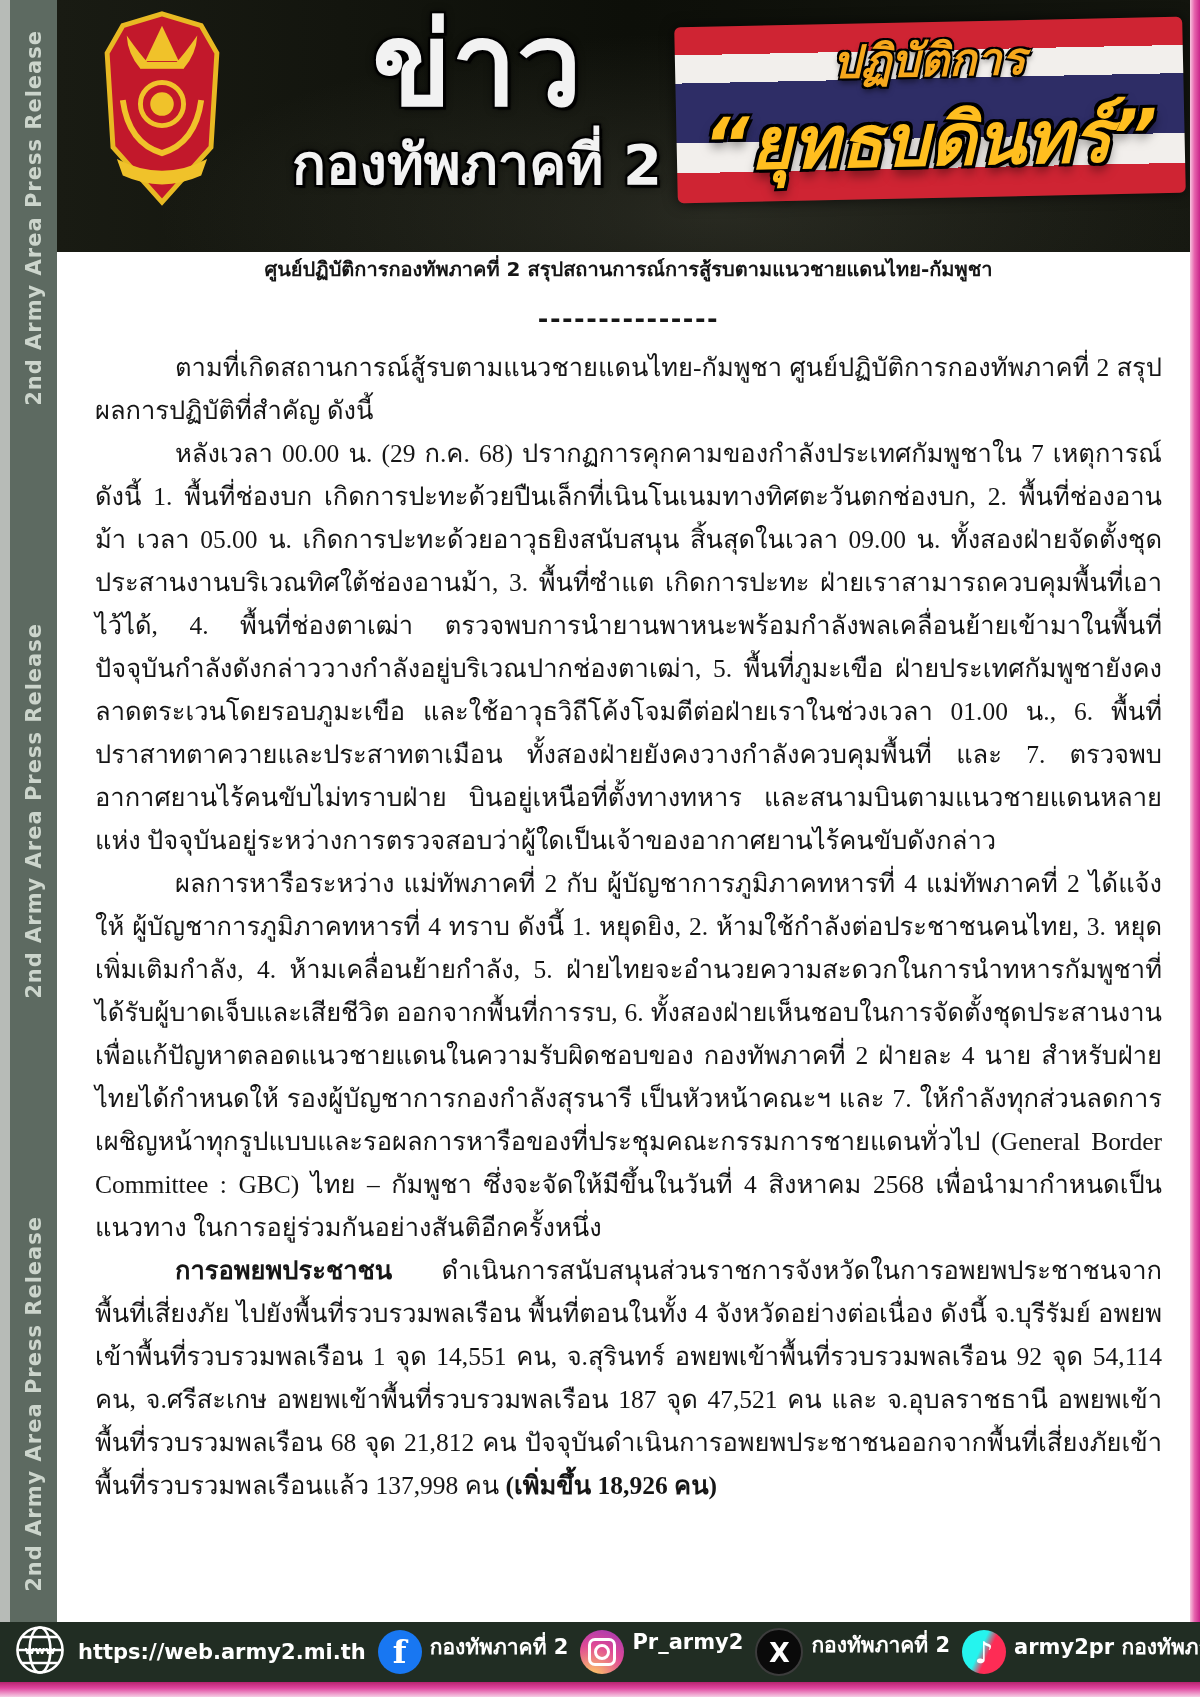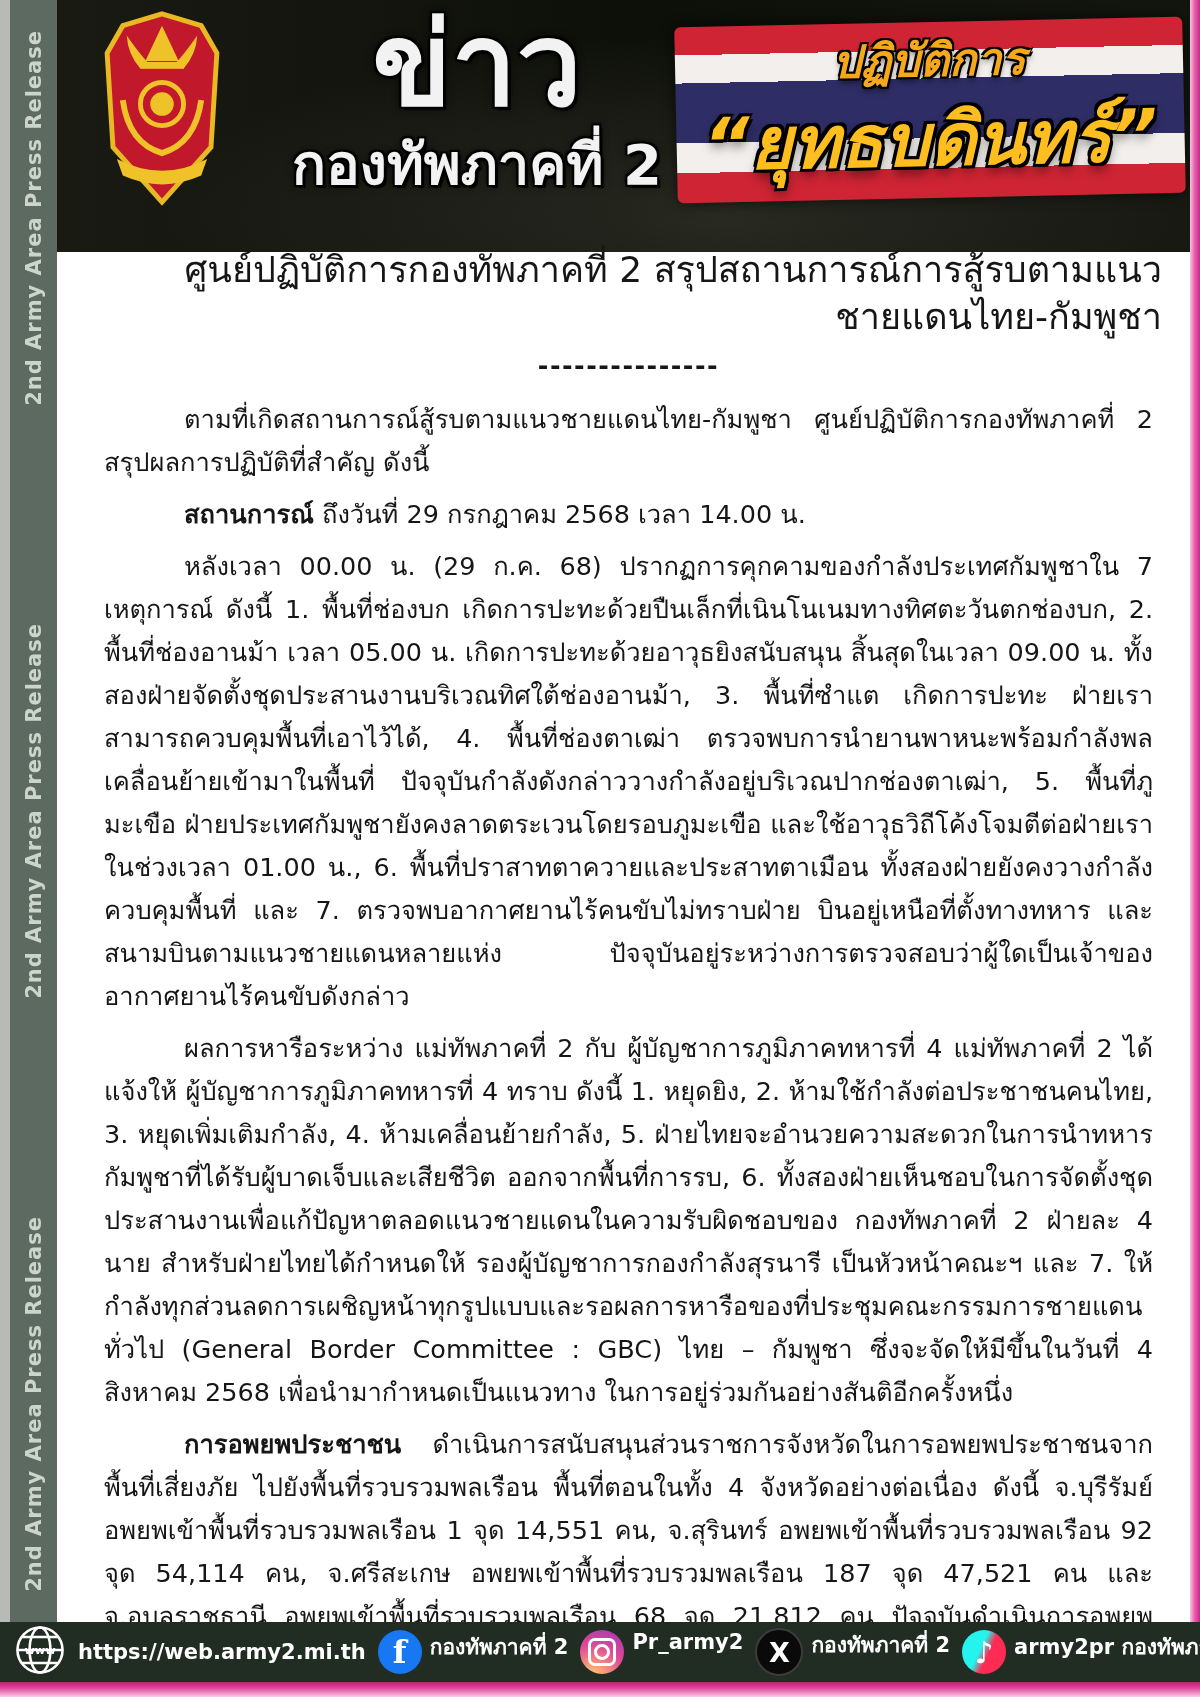--- a/index.html
+++ b/index.html
@@ -31,23 +31,23 @@
   .op-label{position:absolute;top:2px;left:40px;right:40px;text-align:center;font-size:45px;
             font-weight:bold;font-style:italic;color:#f6a81c;
             text-shadow:2px 2px 0 #000,-2px -2px 0 #000,2px -2px 0 #000,-2px 2px 0 #000,0 4px 6px rgba(0,0,0,.6);}
   .op-name{position:absolute;top:60px;left:-12px;right:-12px;text-align:center;font-size:72px;
            font-weight:bold;font-style:italic;color:#ffbe1f;
            text-shadow:3px 3px 0 #000,-3px -3px 0 #000,3px -3px 0 #000,-3px 3px 0 #000,0 7px 12px rgba(0,0,0,.55);}
 
   
   .doc{position:absolute;left:57px;top:212px;right:10px;bottom:75px;box-sizing:border-box;
        padding:34px 28px 0 38px;color:#161616;font-size:25.5px;line-height:43px;overflow:hidden;}
-  .title-line{text-align:right;font-weight:normal;font-size:36px;line-height:47px;}
+  .title-line{text-align:center;font-weight:bold;font-size:20px;line-height:47px;}
   .divider{text-align:center;font-weight:bold;letter-spacing:1.5px;line-height:47px;margin:2px 0 4px;}
-  .doc p{margin:9px;text-indent:80px;text-align:justify;}
+  .doc p{margin:0;text-indent:80px;text-align:justify;font-family:Liberation Serif, serif;}
   .lead,.tail{font-weight:bold;}
 
   
   .right-strip{position:absolute;right:0;top:0;width:10px;height:1697px;
                background:linear-gradient(90deg,#f7c4de 0%,#e663ad 45%,#c9258a 100%);}
 
   
   .footer{position:absolute;left:0;bottom:15px;width:1200px;height:60px;background:#212d23;
           display:flex;align-items:center;gap:12px;padding:0 14px;box-sizing:border-box;
           color:#fff;font-weight:bold;font-size:21px;white-space:nowrap;z-index:3;}
@@ -99,21 +99,20 @@
       <div class="op-name">“ยุทธบดินทร์”</div>
     </div>
   </div>
 
   <div class="doc">
     <div class="title-line">ศูนย์ปฏิบัติการกองทัพภาคที่ 2 สรุปสถานการณ์การสู้รบตามแนวชายแดนไทย-กัมพูชา</div>
     <div class="divider">---------------</div>
 
     <p><span class="lead"></span><span>ตามที่เกิดสถานการณ์สู้รบตามแนวชายแดนไทย-กัมพูชา ศูนย์ปฏิบัติการกองทัพภาคที่ 2 สรุปผลการปฏิบัติที่สำคัญ ดังนี้</span><span class="tail"></span></p>
 
-    <p><span class="lead">สถานการณ์</span><span> ถึงวันที่ 29 กรกฎาคม 2568 เวลา 14.00 น.</span><span class="tail"></span></p>
 
     <p><span class="lead"></span><span>หลังเวลา 00.00 น. (29 ก.ค. 68) ปรากฏการคุกคามของกำลังประเทศกัมพูชาใน 7 เหตุการณ์ ดังนี้ 1. พื้นที่ช่องบก เกิดการปะทะด้วยปืนเล็กที่เนินโนเนมทางทิศตะวันตกช่องบก, 2. พื้นที่ช่องอานม้า เวลา 05.00 น. เกิดการปะทะด้วยอาวุธยิงสนับสนุน สิ้นสุดในเวลา 09.00 น. ทั้งสองฝ่ายจัดตั้งชุดประสานงานบริเวณทิศใต้ช่องอานม้า, 3. พื้นที่ซำแต เกิดการปะทะ ฝ่ายเราสามารถควบคุมพื้นที่เอาไว้ได้, 4. พื้นที่ช่องตาเฒ่า ตรวจพบการนำยานพาหนะพร้อมกำลังพลเคลื่อนย้ายเข้ามาในพื้นที่ ปัจจุบันกำลังดังกล่าววางกำลังอยู่บริเวณปากช่องตาเฒ่า, 5. พื้นที่ภูมะเขือ ฝ่ายประเทศกัมพูชายังคงลาดตระเวนโดยรอบภูมะเขือ และใช้อาวุธวิถีโค้งโจมตีต่อฝ่ายเราในช่วงเวลา 01.00 น., 6. พื้นที่ปราสาทตาควายและประสาทตาเมือน ทั้งสองฝ่ายยังคงวางกำลังควบคุมพื้นที่ และ 7. ตรวจพบอากาศยานไร้คนขับไม่ทราบฝ่าย บินอยู่เหนือที่ตั้งทางทหาร และสนามบินตามแนวชายแดนหลายแห่ง ปัจจุบันอยู่ระหว่างการตรวจสอบว่าผู้ใดเป็นเจ้าของอากาศยานไร้คนขับดังกล่าว</span><span class="tail"></span></p>
 
     <p><span class="lead"></span><span>ผลการหารือระหว่าง แม่ทัพภาคที่ 2 กับ ผู้บัญชาการภูมิภาคทหารที่ 4 แม่ทัพภาคที่ 2 ได้แจ้งให้ ผู้บัญชาการภูมิภาคทหารที่ 4 ทราบ ดังนี้ 1. หยุดยิง, 2. ห้ามใช้กำลังต่อประชาชนคนไทย, 3. หยุดเพิ่มเติมกำลัง, 4. ห้ามเคลื่อนย้ายกำลัง, 5. ฝ่ายไทยจะอำนวยความสะดวกในการนำทหารกัมพูชาที่ได้รับผู้บาดเจ็บและเสียชีวิต ออกจากพื้นที่การรบ, 6. ทั้งสองฝ่ายเห็นชอบในการจัดตั้งชุดประสานงานเพื่อแก้ปัญหาตลอดแนวชายแดนในความรับผิดชอบของ กองทัพภาคที่ 2 ฝ่ายละ 4 นาย สำหรับฝ่ายไทยได้กำหนดให้ รองผู้บัญชาการกองกำลังสุรนารี เป็นหัวหน้าคณะฯ และ 7. ให้กำลังทุกส่วนลดการเผชิญหน้าทุกรูปแบบและรอผลการหารือของที่ประชุมคณะกรรมการชายแดนทั่วไป (General Border Committee : GBC) ไทย – กัมพูชา ซึ่งจะจัดให้มีขึ้นในวันที่ 4 สิงหาคม 2568  เพื่อนำมากำหนดเป็นแนวทาง ในการอยู่ร่วมกันอย่างสันติอีกครั้งหนึ่ง</span><span class="tail"></span></p>
 
     <p><span class="lead">การอพยพประชาชน</span><span> ดำเนินการสนับสนุนส่วนราชการจังหวัดในการอพยพประชาชนจากพื้นที่เสี่ยงภัย ไปยังพื้นที่รวบรวมพลเรือน พื้นที่ตอนในทั้ง 4 จังหวัดอย่างต่อเนื่อง ดังนี้ จ.บุรีรัมย์ อพยพเข้าพื้นที่รวบรวมพลเรือน 1 จุด 14,551 คน, จ.สุรินทร์ อพยพเข้าพื้นที่รวบรวมพลเรือน 92 จุด 54,114 คน, จ.ศรีสะเกษ อพยพเข้าพื้นที่รวบรวมพลเรือน 187 จุด 47,521 คน และ จ.อุบลราชธานี อพยพเข้าพื้นที่รวบรวมพลเรือน 68 จุด 21,812 คน ปัจจุบันดำเนินการอพยพประชาชนออกจากพื้นที่เสี่ยงภัยเข้าพื้นที่รวบรวมพลเรือนแล้ว 137,998 คน </span><span class="tail">(เพิ่มขึ้น 18,926 คน)</span></p>
 
   </div>
 
   <div class="right-strip"></div>

